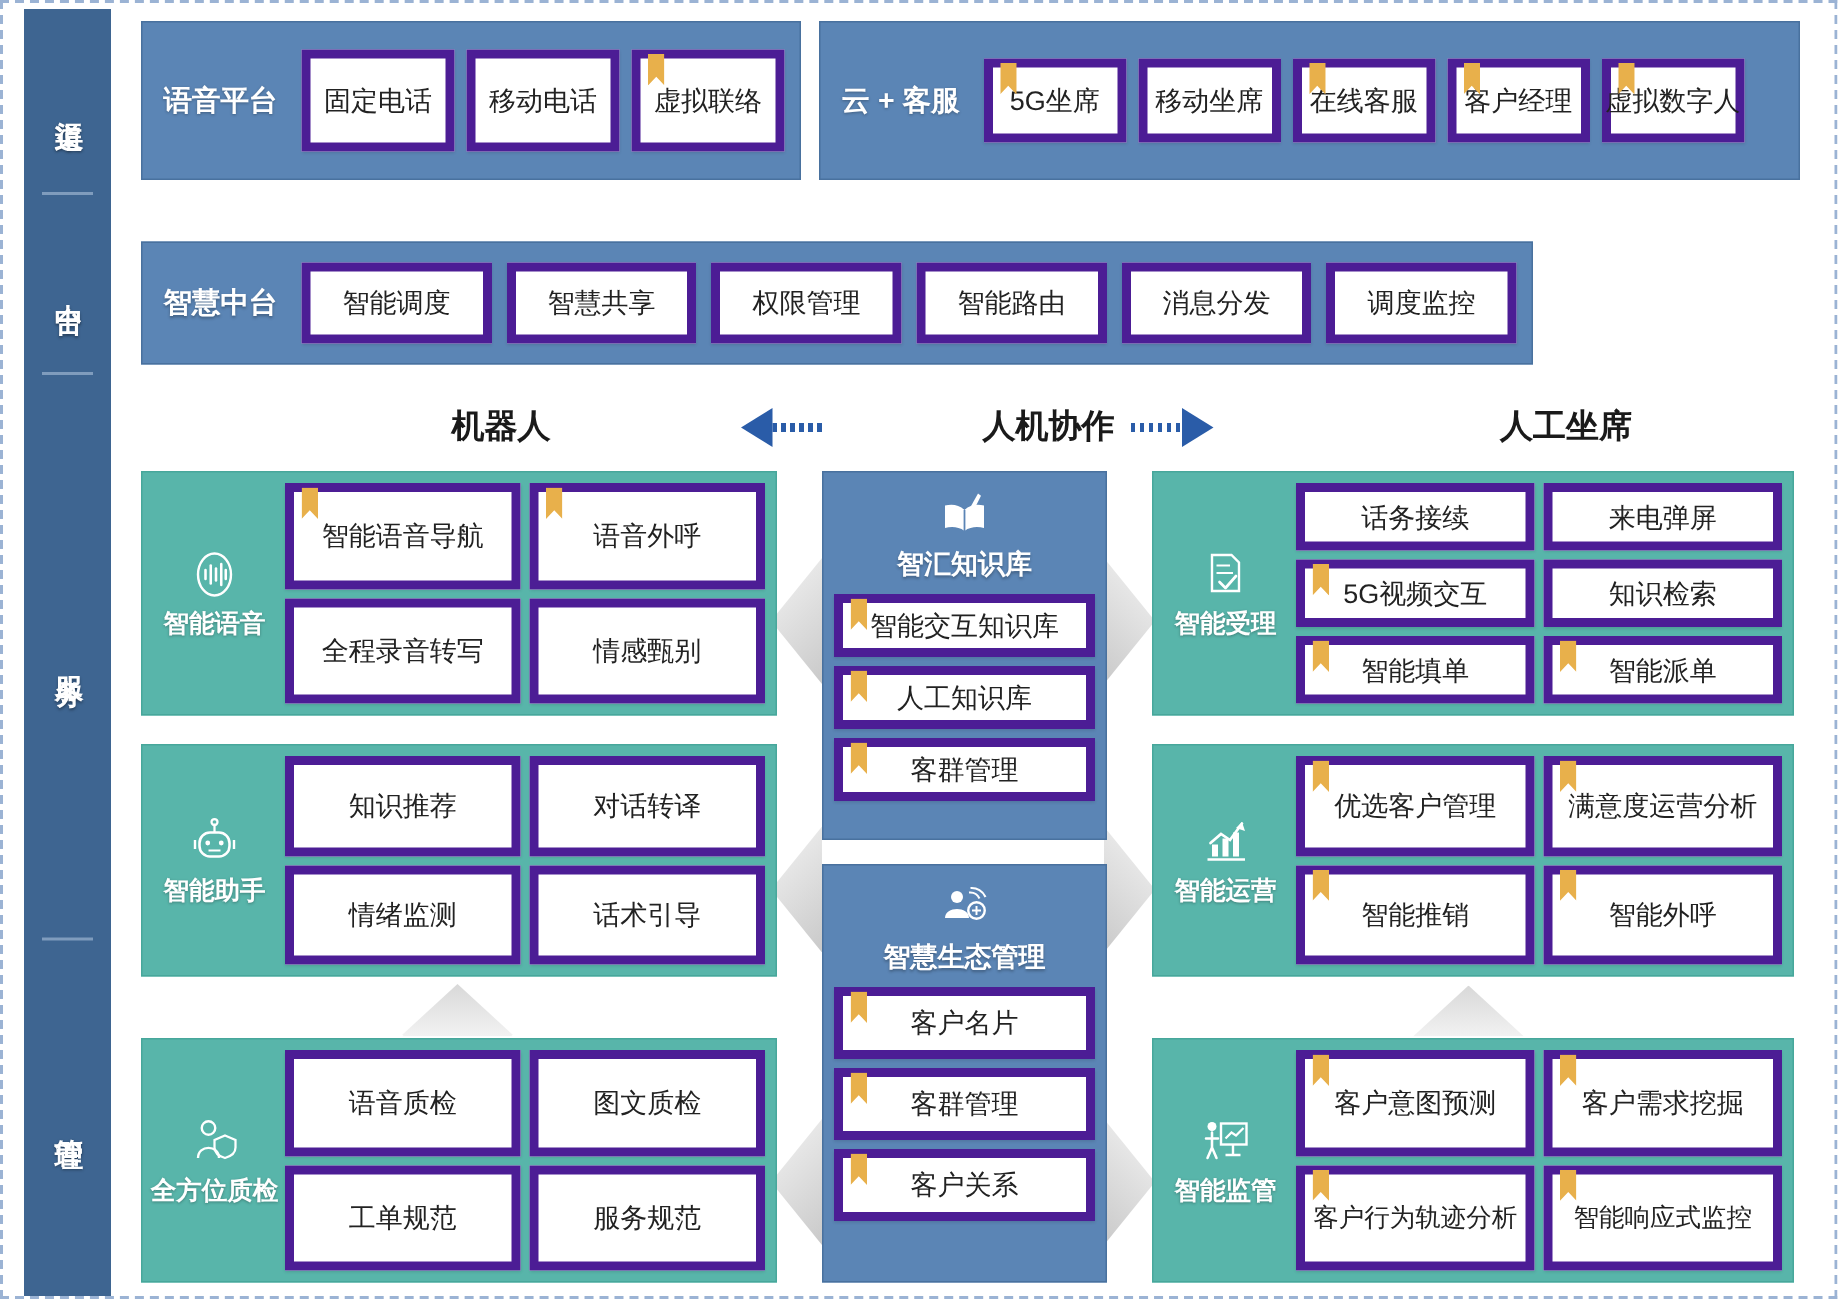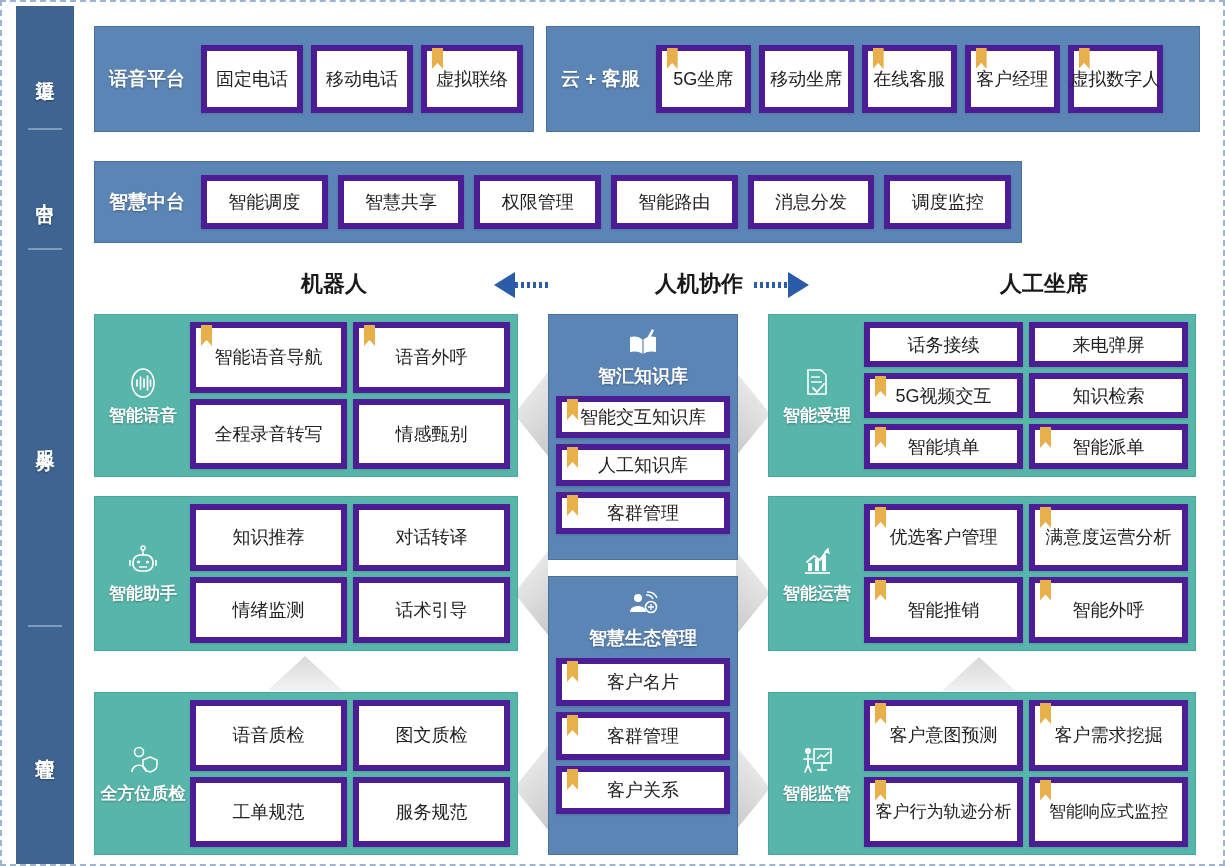--- a/index.html
+++ b/index.html
@@ -66,25 +66,25 @@
   }
   .bm::before {
     content: "";
     position: absolute; left: 5px; top: -3px;
     width: 11px; height: 21px;
     background: #e8b04b;
     clip-path: polygon(0 0, 100% 0, 100% 100%, 50% 72%, 0 100%);
   }
 
   
-  .row1 { position: absolute; left: 4px; top: 20px; width: 1106px; height: 106px; }
+  .row1 { position: absolute; left: 4px; top: 8px; width: 1106px; height: 106px; }
   .row1 .voice { width: 440px; height: 106px; }
   .row1 .voice .tile { width: 114px; height: 68px; }
   .row1 .cloud { width: 654px; height: 106px; }
-  .row1 .cloud .tile { width: 95px; height: 68px; }
+  .row1 .cloud .tile { width: 95px; height: 56px; }
 
   
   .row2 { position: absolute; left: 4px; top: 155px; width: 1106px; height: 82px; }
   .row2 .mid { width: 928px; height: 82px; justify-content: space-between; }
   .row2 .mid .tiles { display: flex; gap: 10px; flex: 1; }
   .row2 .mid .tile { flex: 1; height: 54px; }
 
   
   .heads {
     position: absolute; left: 4px; top: 252px; width: 1106px; height: 52px;

